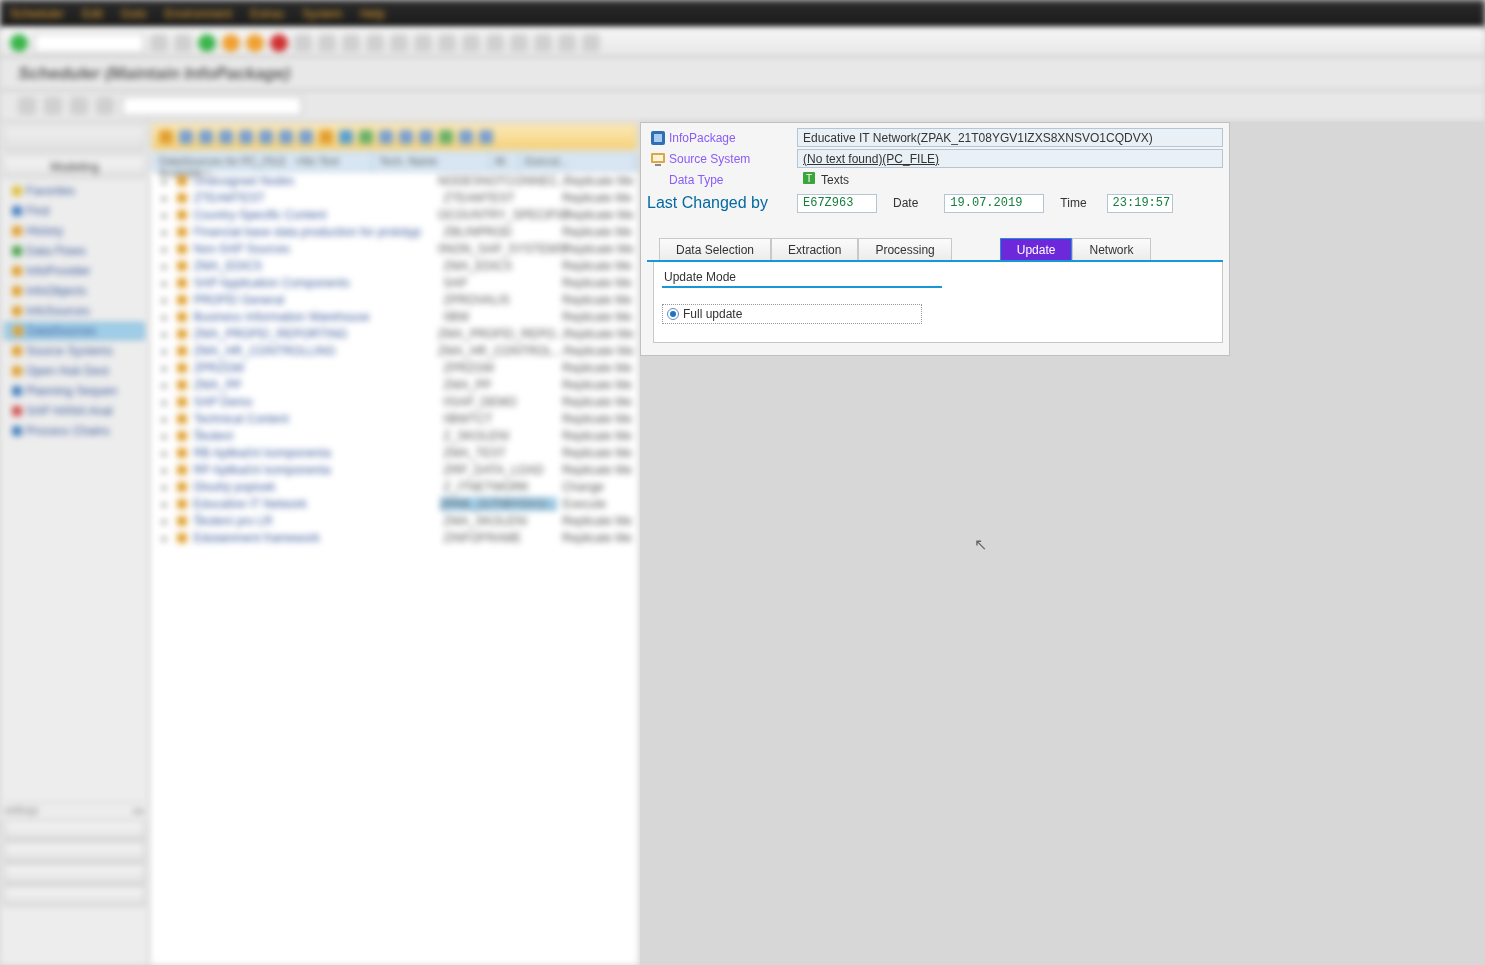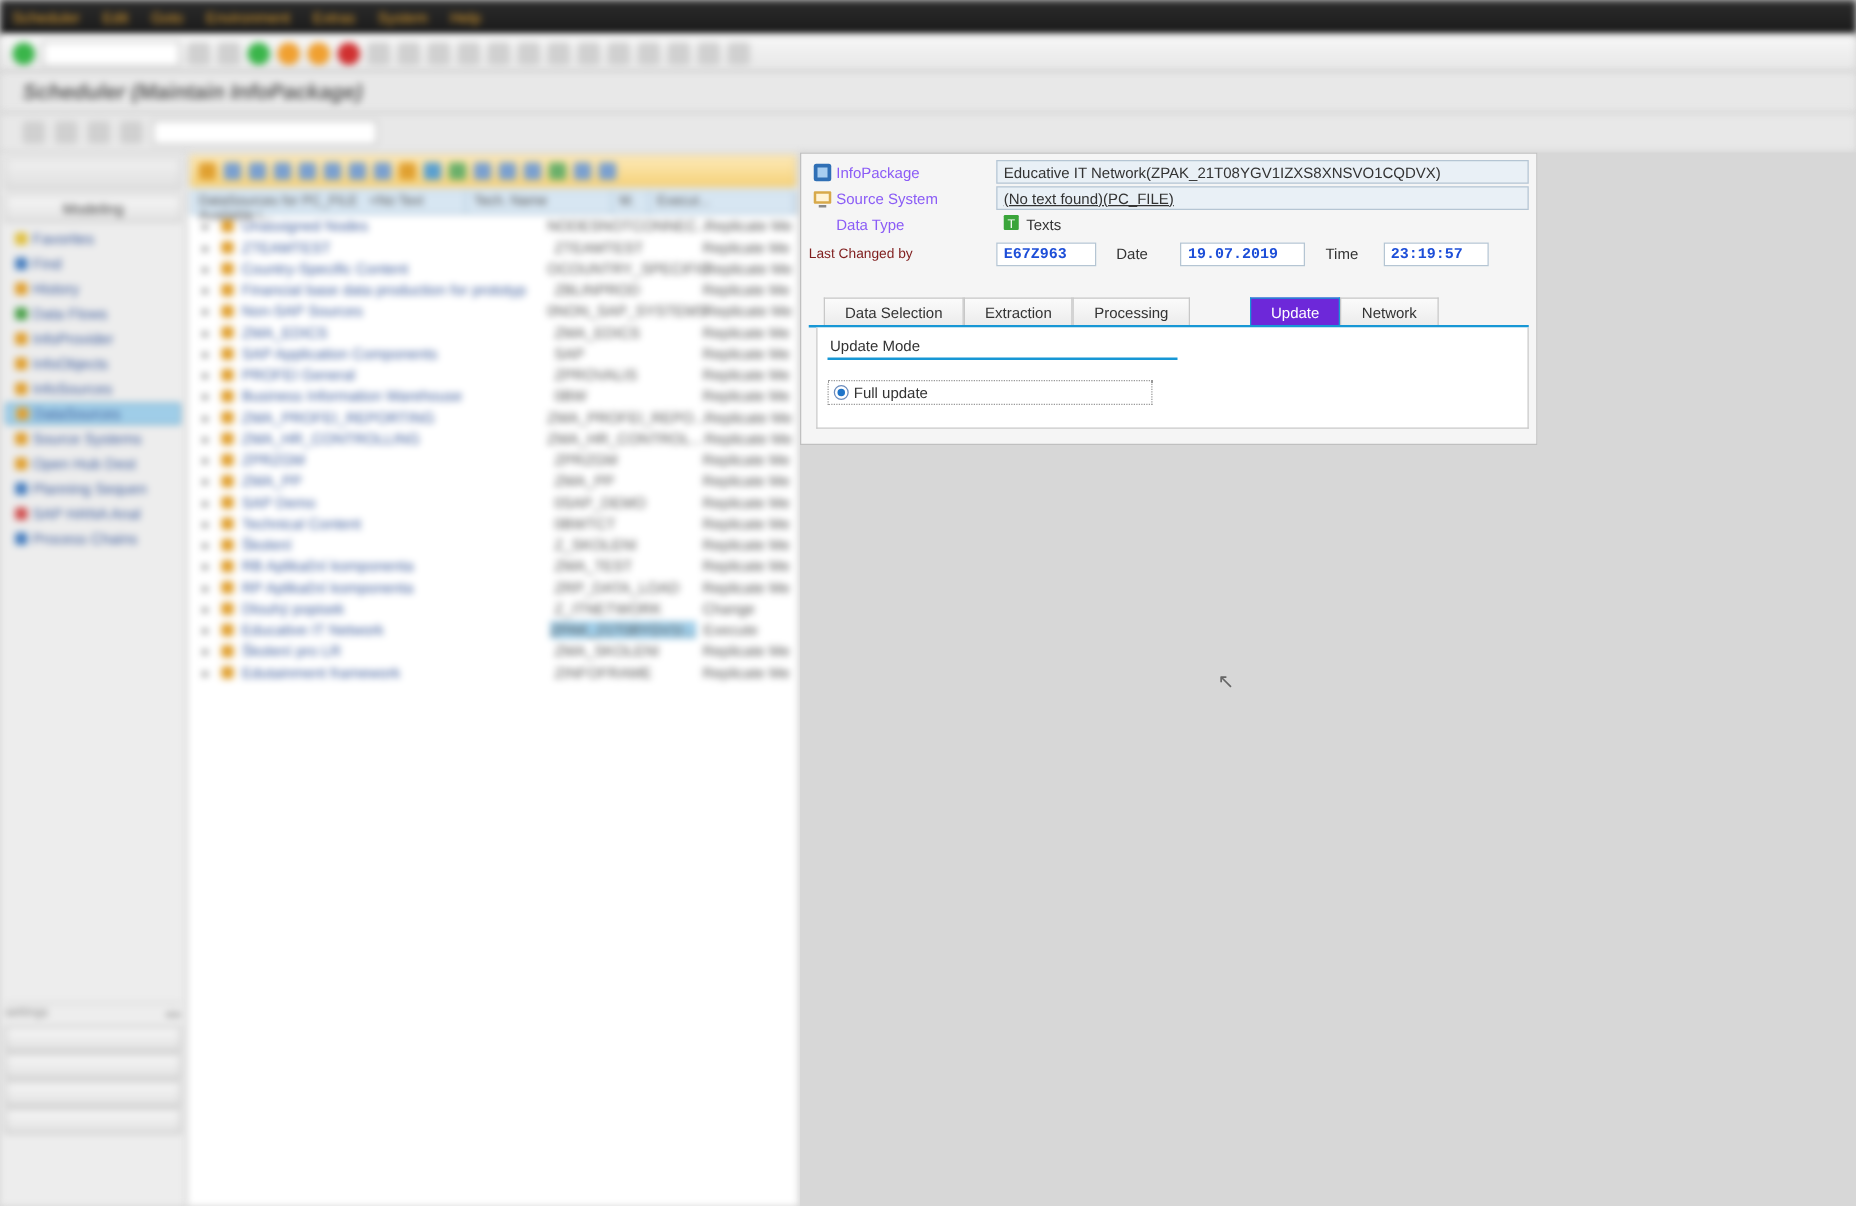--- a/index.html
+++ b/index.html
@@ -54,22 +54,22 @@
 
   .info-row{display:flex;align-items:center;height:21px;}
   .info-row .ico{width:22px;display:flex;align-items:center;justify-content:center;}
   .info-row .lbl{width:128px;color:#8b5cf6;font-size:12px;}
   .info-row .val{flex:1;}
   .info-row .valbox{background:#e9f0f6;border:1px solid #b5c5d3;padding:1px 5px;font-size:12px;color:#333;height:19px;display:flex;align-items:center;}
   .info-row .valbox.underline{text-decoration:underline;}
   .info-row .valicon{display:flex;align-items:center;gap:4px;font-size:12px;color:#333;padding-left:4px;}
 
   .lastchg{display:flex;align-items:center;height:22px;margin-top:2px;}
-  .lastchg .lbl{width:150px;font-size:11px;color:#7f1d1d;}
-  .lastchg .tf{background:#fff;border:1px solid #b5c5d3;height:19px;font-family:"Courier New",monospace;font-size:12px;padding:1px 5px;display:flex;align-items:center;color:#1d4ed8;font-weight:bold;}
+  .lastchg .lbl{width:150px;font-size:16px;color:#0369a1;}
+  .lastchg .tf{background:#fff;border:1px solid #b5c5d3;height:19px;font-family:"Courier New",monospace;font-size:12px;padding:1px 5px;display:flex;align-items:center;color:#15803d;}
   .lastchg .gap{width:12px;}
   .lastchg .slbl{font-size:12px;color:#333;padding:0 10px 0 4px;}
 
   
   .tabstrip{display:flex;align-items:flex-end;height:24px;margin-top:24px;border-bottom:2px solid #1797d5;padding-left:12px;}
   .tab{height:22px;padding:0 16px;display:flex;align-items:center;font-size:12px;color:#333;background:linear-gradient(#fbfbfb,#ececec);border:1px solid #c8c8c8;border-bottom:none;margin-right:0px;cursor:pointer;}
   .tab.active{background:#6d28d9;color:#fff;border-color:#1797d5;margin-left:48px;}
 
   .tabbody{background:#fff;border:1px solid #c8c8c8;border-top:none;width:570px;margin-left:6px;padding:6px 8px 18px 8px;}
   .group-title{font-size:12px;color:#333;border-bottom:2px solid #1797d5;padding:2px 2px;width:280px;}
@@ -430,21 +430,21 @@
       <div class="lastchg">
         <span class="lbl">Last Changed by</span>
         <span class="tf" style="width:80px">E67Z963</span>
         <span class="gap"></span>
         <span class="slbl">Date</span>
         <span style="width:16px"></span>
         <span class="tf" style="width:100px">19.07.2019</span>
         <span class="gap"></span>
         <span class="slbl">Time</span>
         <span style="width:10px"></span>
-        <span class="tf" style="width:84px">23:19:57</span>
+        <span class="tf" style="width:66px">23:19:57</span>
       </div>
 
       <div class="tabstrip" id="tabstrip">
           <div class="tab">Data Selection</div>
           <div class="tab">Extraction</div>
           <div class="tab">Processing</div>
           <div class="tab active">Update</div>
           <div class="tab">Network</div>
         </div>
 

